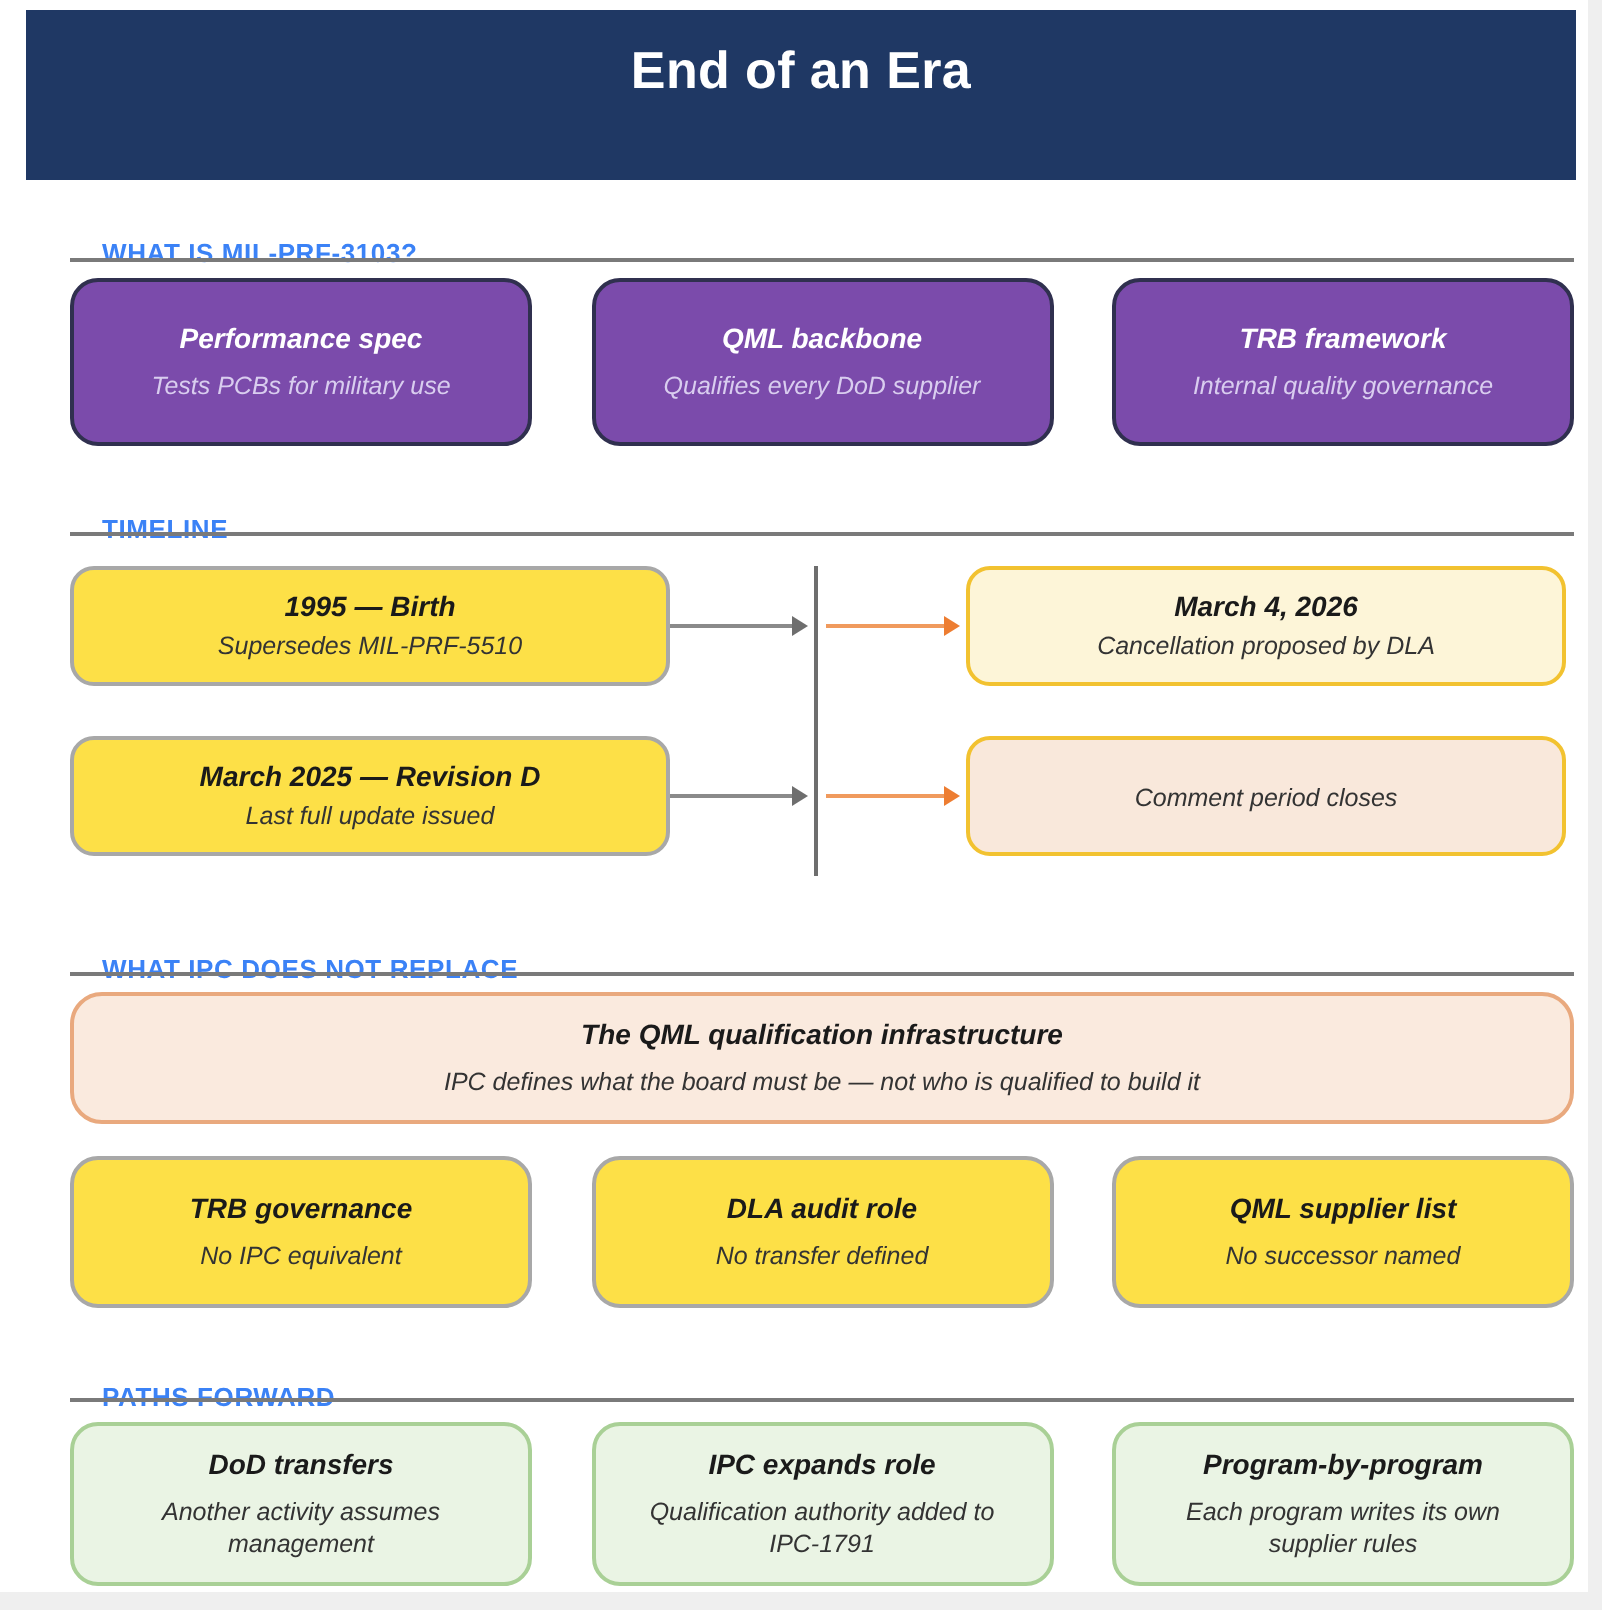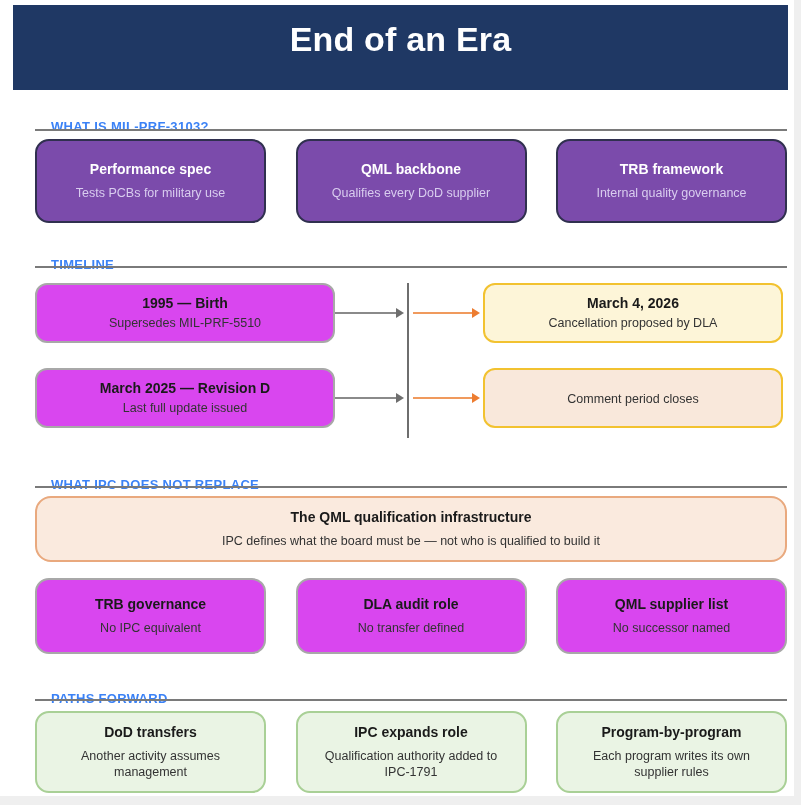--- a/index.html
+++ b/index.html
@@ -10,49 +10,50 @@
     font-family: "Liberation Sans", "DejaVu Sans", sans-serif;
     color: #1a1a1a;
   }
   .page { position: relative; width: 801px; height: 805px; background: #ffffff; overflow: hidden; }
 
   
   .hero {
     position: absolute; left: 13px; top: 5px; width: 775px; height: 85px;
     background: #1f3864; color: #ffffff; text-align: center;
   }
-  .hero-title { margin: 0; padding-top: 15px; font-size: 34px; font-weight: bold; letter-spacing: .2px; }
+  .hero-title { margin: 0; padding-top: 15px; font-size: 26px; font-weight: bold; letter-spacing: .2px; }
   .hero-sub { margin: 10px 0 0; font-size: 13px; color: #edf0f7; letter-spacing: .2px; }
 
   
   .sec-h {
     position: absolute; left: 35px; margin: 16px;
     font-size: 13px; font-weight: bold; color: #3b82f6; letter-spacing: .3px;
   }
   .rule { position: absolute; left: 35px; width: 752px; height: 2px; background: #7a7a7a; }
 
   
   .row3 {
     position: absolute; left: 35px; width: 752px;
     display: flex; justify-content: space-between;
   }
   .card {
     border-radius: 14px; display: flex; flex-direction: column;
     justify-content: center; align-items: center; text-align: center;
     padding: 8px 12px;
+    font-style: italic;
   }
   .row3 .card { width: 231px; }
   .card-t { font-size: 14px; font-weight: bold; line-height: 1.25; }
   .card-s { font-size: 12.5px; margin-top: 6px; line-height: 1.3; color: #333333; }
 
   .purple { background: #7b4bab; border: 2px solid #30304f; color: #ffffff; }
   .purple .card-t { color: #ffffff; }
   .purple .card-s { color: #d9cdef; }
 
-  .graycard  { background: #d946ef; border: 2px solid #a8a8a8; }
+  .graycard  { background: #fde047; border: 2px solid #a8a8a8; }
   .greencard { background: #eaf4e4; border: 2px solid #a9d096; }
   .yellowcard{ background: #fdf5d8; border: 2px solid #f2c230; }
   .peachcard { background: #f9e8db; border: 2px solid #f2c230; }
   .banner    { background: #faeade; border: 2px solid #e9a97e; border-radius: 16px; }
 
   .greencard .card-s { max-width: 190px; }
 
   
   .timeline { position: absolute; left: 35px; top: 283px; width: 752px; height: 155px; }
   .tl-box { position: absolute; height: 60px; border-radius: 12px; }

